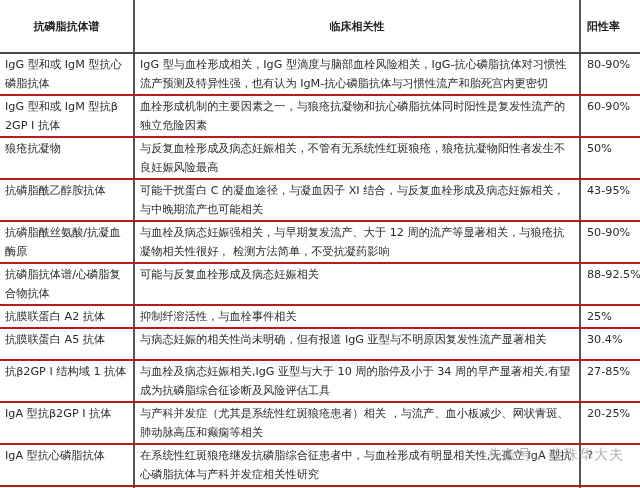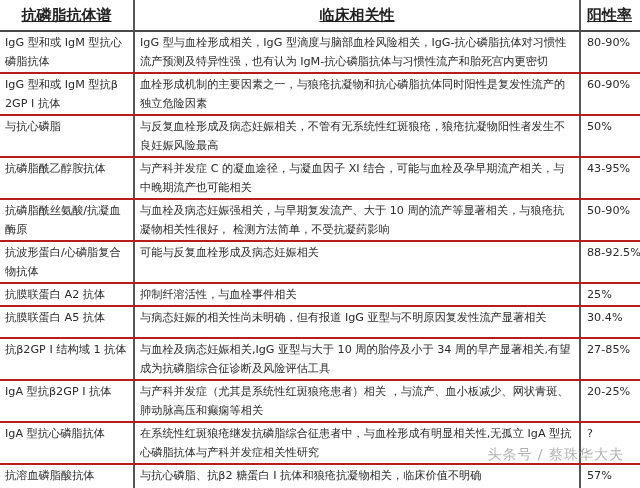--- a/index.html
+++ b/index.html
@@ -3,22 +3,22 @@
 <meta charset="utf-8">
 <style>
   html, body { margin: 0; padding: 0; background: #ffffff; }
   body { width: 640px; height: 488px; overflow: hidden; position: relative;
          font-family: "DejaVu Sans", "Liberation Sans", sans-serif; color: #2b2b2b; }
   table.aps { border-collapse: collapse; width: 640px; table-layout: fixed;
               font-size: 11.2px; line-height: 19px; }
   table.aps col.c1 { width: 134px; }
   table.aps col.c2 { width: 446px; }
   table.aps col.c3 { width: 60px; }
-  table.aps th { font-weight: bold; font-size: 15px; height: 20px; padding: 5px 6px;
-                 text-align: center; border-bottom: 2px solid #4a4a4a; color: #222; text-decoration: underline; }
+  table.aps th { font-weight: bold; font-size: 11px; height: 20px; padding: 16px 6px;
+                 text-align: center; border-bottom: 2px solid #4a4a4a; color: #222; }
   table.aps th.c3 { text-align: left; }
   table.aps td { vertical-align: top; padding: 1px 5px 1px 5px;
                  border-bottom: 2px solid #b91c1c; }
   table.aps td.c1, table.aps th.c1 { border-right: 2px solid #555; }
   table.aps td.c2, table.aps th.c2 { border-right: 2px solid #555; }
   table.aps td.c3 { padding-left: 6px; white-space: nowrap; }
   .watermark { position: absolute; right: 16px; bottom: 24px; font-size: 14px;
                color: rgba(150,150,150,0.75); letter-spacing: 1px;
                font-family: "DejaVu Sans", sans-serif; }
 </style>
@@ -43,36 +43,36 @@
       <td class="c1">IgG 型和或 IgM 型抗心磷脂抗体</td>
       <td class="c2">IgG 型与血栓形成相关，IgG 型滴度与脑部血栓风险相关，IgG-抗心磷脂抗体对习惯性流产预测及特异性强，也有认为 IgM-抗心磷脂抗体与习惯性流产和胎死宫内更密切</td>
       <td class="c3">80-90%</td>
     </tr>
     <tr style="height:38px">
       <td class="c1">IgG 型和或 IgM 型抗β 2GP I 抗体</td>
       <td class="c2">血栓形成机制的主要因素之一，与狼疮抗凝物和抗心磷脂抗体同时阳性是复发性流产的独立危险因素</td>
       <td class="c3">60-90%</td>
     </tr>
     <tr style="height:40px">
-      <td class="c1">与抗心磷脂</td>
+      <td class="c1">狼疮抗凝物</td>
       <td class="c2">与反复血栓形成及病态妊娠相关，不管有无系统性红斑狼疮，狼疮抗凝物阳性者发生不良妊娠风险最高</td>
       <td class="c3">50%</td>
     </tr>
     <tr style="height:38px">
       <td class="c1">抗磷脂酰乙醇胺抗体</td>
-      <td class="c2">与产科并发症 C 的凝血途径，与凝血因子 XI 结合，可能与血栓及孕早期流产相关，与中晚期流产也可能相关</td>
+      <td class="c2">可能干扰蛋白 C 的凝血途径，与凝血因子 XI 结合，与反复血栓形成及病态妊娠相关，与中晚期流产也可能相关</td>
       <td class="c3">43-95%</td>
     </tr>
     <tr style="height:42px">
       <td class="c1">抗磷脂酰丝氨酸/抗凝血酶原</td>
-      <td class="c2">与血栓及病态妊娠强相关，与早期复发流产、大于 10 周的流产等显著相关，与狼疮抗凝物相关性很好， 检测方法简单，不受抗凝药影响</td>
+      <td class="c2">与血栓及病态妊娠强相关，与早期复发流产、大于 12 周的流产等显著相关，与狼疮抗凝物相关性很好， 检测方法简单，不受抗凝药影响</td>
       <td class="c3">50-90%</td>
     </tr>
     <tr style="height:38px">
-      <td class="c1">抗波形蛋白/心磷脂复合物抗体</td>
+      <td class="c1">抗磷脂抗体谱/心磷脂复合物抗体</td>
       <td class="c2">可能与反复血栓形成及病态妊娠相关</td>
       <td class="c3">88-92.5%</td>
     </tr>
     <tr style="height:16px">
       <td class="c1">抗膜联蛋白 A2 抗体</td>
       <td class="c2">抑制纤溶活性，与血栓事件相关</td>
       <td class="c3">25%</td>
     </tr>
     <tr style="height:32px">
       <td class="c1">抗膜联蛋白 A5 抗体</td>

